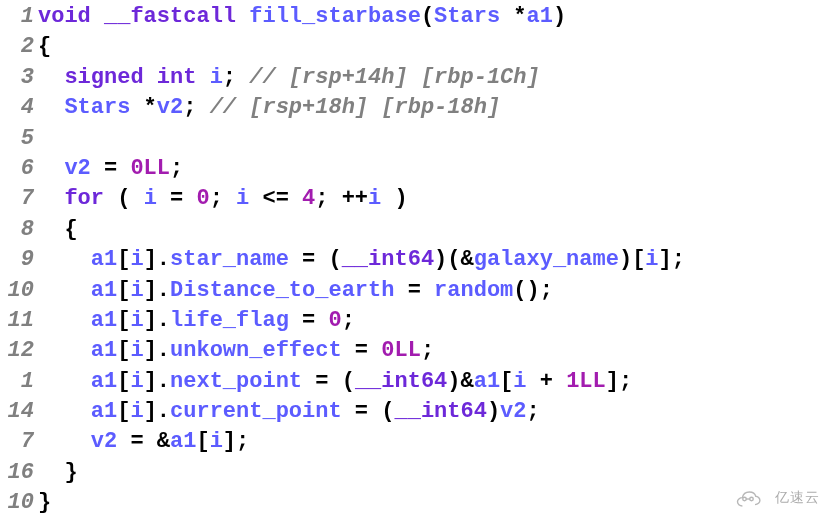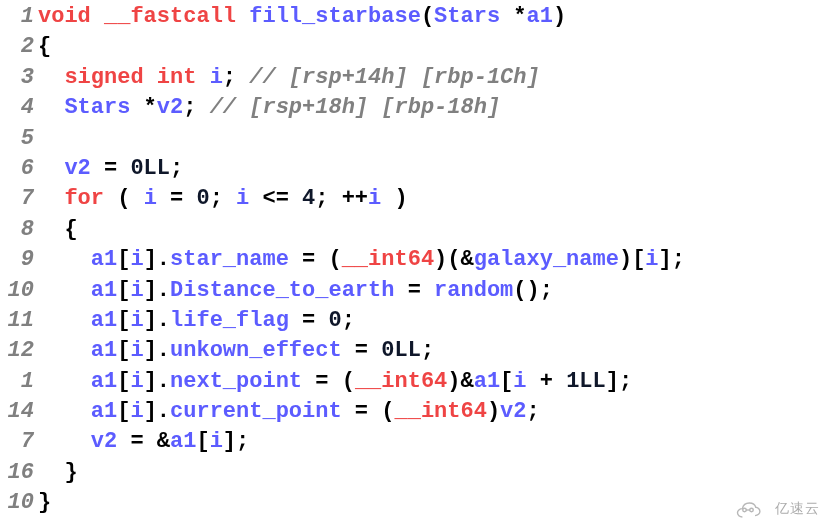--- a/index.html
+++ b/index.html
@@ -26,29 +26,29 @@
     font-weight: bold;
     user-select: none;
     padding-right: 2px;
   }
   .gutter div { height: 30.4px; }
   .code {
     padding-left: 2px;
     white-space: pre;
   }
   .code div { height: 30.4px; }
-  .kw  { color: #ef4444; margin-top: 8px; }   
+  .kw  { color: #6d28d9; margin-top: 8px; }   
   .pl  { color: #000000; }   
   .id  { color: #5c5cff; }   
-  .num { color: #0f172a; margin-top: 23px; }   
+  .num { color: #a21caf; margin-top: 23px; }   
   .cmt { color: #808080; font-style: italic; } 
   .watermark {
     position: absolute;
     right: 12px;
-    bottom: 1px;
+    bottom: 12px;
     display: flex;
     align-items: center;
     gap: 13px;
     opacity: 0.7;
   }
   .watermark .logo {
     width: 28px;
     height: 18px;
   }
   .watermark .logo svg { width: 100%; height: 100%; }

